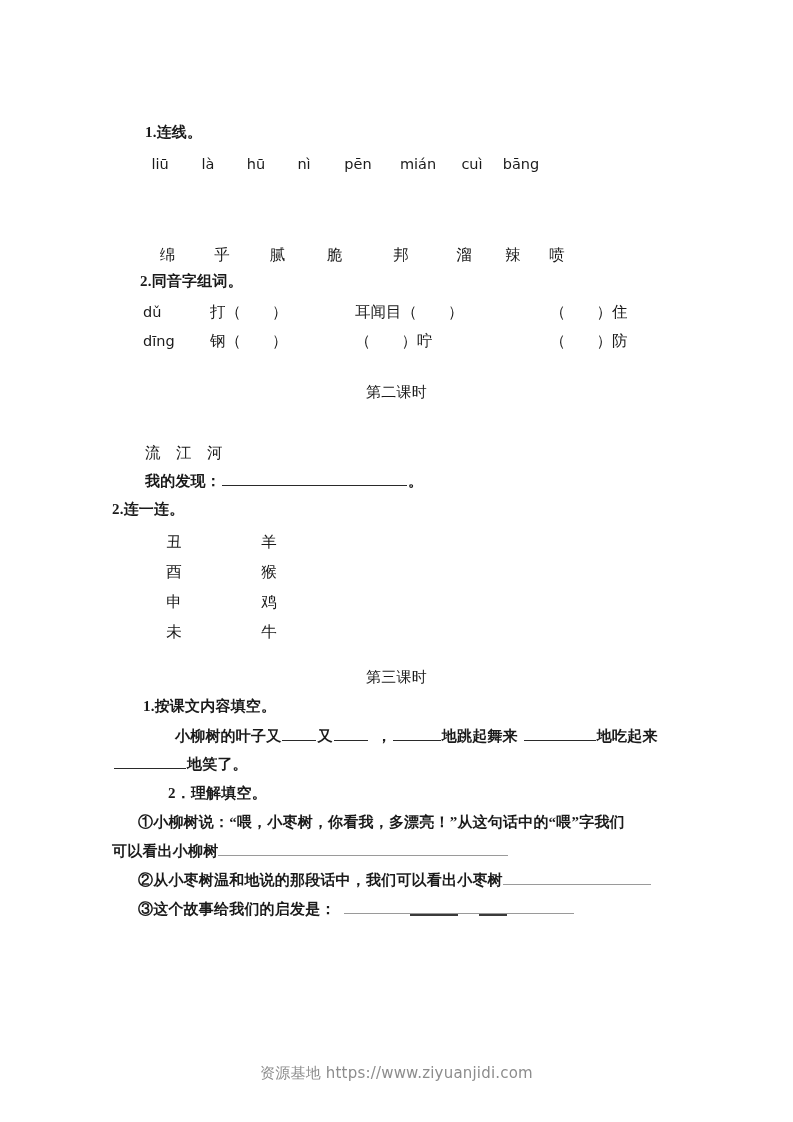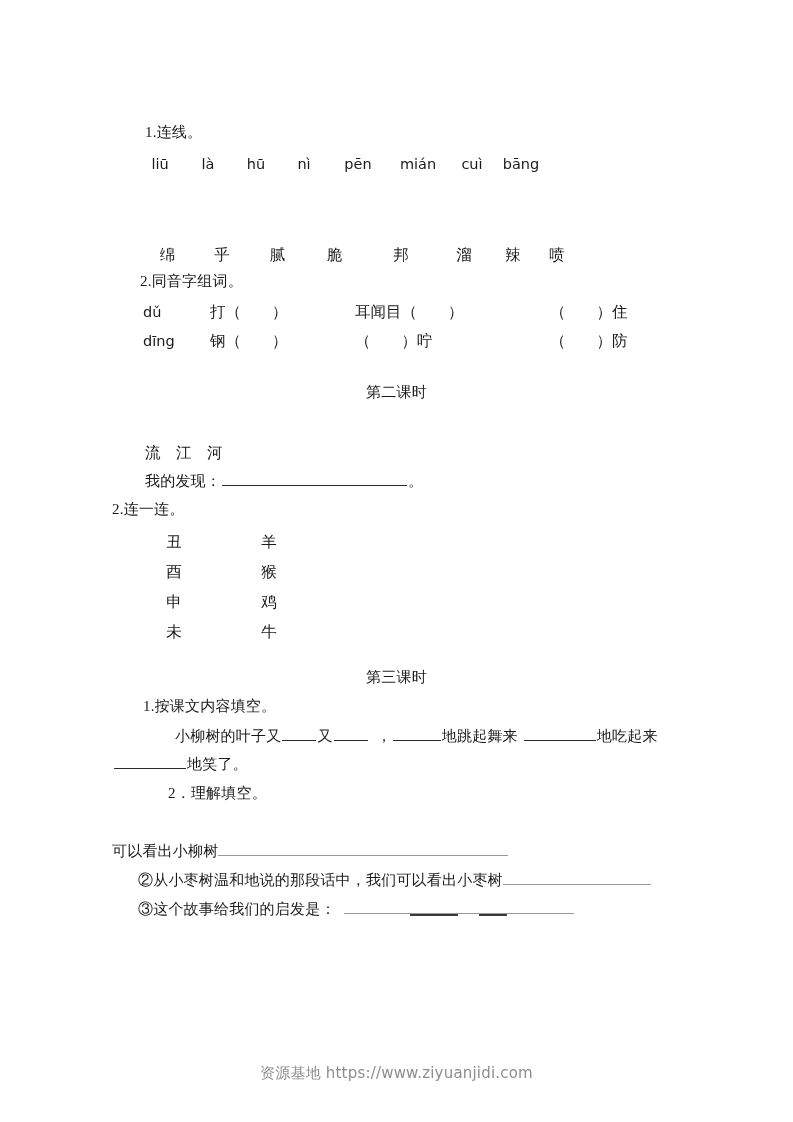--- a/index.html
+++ b/index.html
@@ -28,20 +28,21 @@
     position: absolute;
     left: 0;
     width: 793px;
     text-align: center;
     font-size: 15px;
     letter-spacing: 0.3px;
   }
   .qline {
     font-size: 15px;
     letter-spacing: 0.2px;
+    font-weight: bold;
   }
   .pinyin {
     font-family: "DejaVu Sans", "Liberation Sans", sans-serif;
     font-size: 14.5px;
   }
   .hanzi {
     font-size: 15.5px;
   }
   
   .row {
@@ -173,20 +174,21 @@
   <div class="abs qline" style="left:175px; top:726px;">
     <span>小柳树的叶子又</span><span class="ul" style="width:34px;"></span><span>又</span><span class="ul" style="width:34px;"></span><span style="display:inline-block;width:8px;"></span><span>，</span><span class="ul" style="width:48px;"></span><span>地跳起舞来</span><span style="display:inline-block;width:5px;"></span><span class="ul" style="width:72px;"></span><span>地吃起来</span>
   </div>
 
   <div class="abs qline" style="left:113px; top:754px;">
     <span class="ul" style="width:72px;"></span><span>地笑了。</span>
   </div>
 
   <div class="abs qline" style="left:168px; top:784px;">2．理解填空。</div>
 
+  <div class="abs qline" style="left:138px; top:813px;">①小柳树说：“喂，小枣树，你看我，多漂亮！”从这句话中的“喂”字我们</div>
 
   <div class="abs qline" style="left:112px; top:841px;">
     <span>可以看出小柳树</span><span class="ul-soft" style="width:290px;"></span>
   </div>
 
   <div class="abs qline" style="left:138px; top:870px;">
     <span>②从小枣树温和地说的那段话中，我们可以看出小枣树</span><span class="ul-soft" style="width:148px;"></span>
   </div>
 
   <div class="abs qline" style="left:138px; top:899px;">

